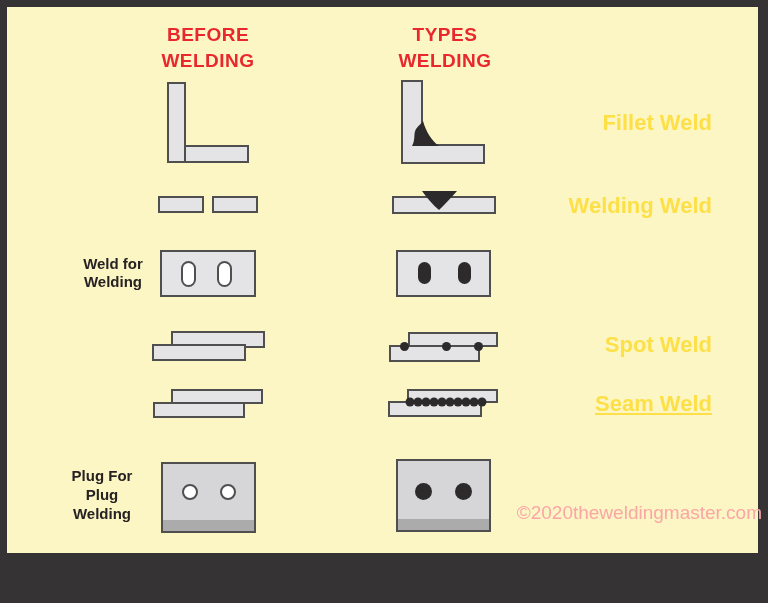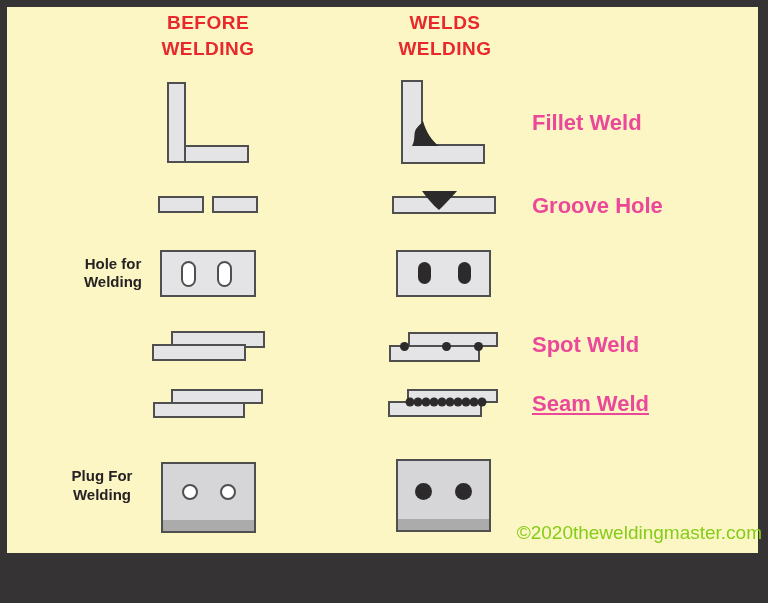--- a/index.html
+++ b/index.html
@@ -3,70 +3,70 @@
 <meta charset="utf-8">
 <style>
   html,body{margin:0;padding:0;}
   body{font-family:"Liberation Sans",sans-serif;}
   .stage{position:relative;width:768px;height:603px;background:#363334;overflow:hidden;}
   .panel{position:absolute;left:7px;top:7px;width:751px;height:546px;background:#FCF6C5;}
   .plate{position:absolute;box-sizing:border-box;background:#E4E4E6;border:2px solid #4F4F4F;}
   .plate.dark{background:#D6D6D8;}
   .strip{position:absolute;left:0;bottom:0;width:100%;height:11px;background:#ABABAB;}
   .col-header{position:absolute;width:138px;text-align:center;color:#E8282C;
-    font-weight:bold;font-size:19px;line-height:26px;letter-spacing:0.5px;}
-  .row-label{position:absolute;left:532px;width:180px;text-align:left;color:#ec4899;
+    font-weight:bold;font-size:19px;line-height:26px;letter-spacing:0.5px;margin-top:12px;}
+  .row-label{position:absolute;left:532px;width:180px;text-align:right;color:#fde047;
     font-weight:bold;font-size:22px;line-height:28px;}
   .caption{position:absolute;text-align:center;color:#262223;font-weight:bold;font-size:15px;}
   .pill-white{position:absolute;background:#FFFFFF;border:2px solid #4F4F4F;border-radius:9px;box-sizing:border-box;}
   .pill-black{position:absolute;background:#2D2A2B;border-radius:8px;}
   .dot{position:absolute;background:#2D2A2B;border-radius:50%;width:9px;height:9px;}
   .circle-white{position:absolute;background:#FFFFFF;border:2px solid #4F4F4F;border-radius:50%;
     width:16px;height:16px;box-sizing:border-box;}
   .circle-black{position:absolute;background:#2D2A2B;border-radius:50%;width:17px;height:17px;}
-  .copyright{position:absolute;left:500px;top:521px;width:262px;text-align:right;
-    color:#84cc16;font-size:19px;line-height:24px;}
+  .copyright{position:absolute;left:500px;top:501px;width:262px;text-align:right;
+    color:#fca5a5;font-size:19px;line-height:24px;}
   .titlebar{position:absolute;left:0;top:553px;width:768px;height:50px;background:#363334;
     color:#FFFFFF;text-align:center;font-weight:bold;font-size:31px;line-height:50px;
     letter-spacing:3px;font-family:"DejaVu Sans",sans-serif;}
   svg{position:absolute;display:block;}
 </style>
 </head>
 <body>
 
 <div class="stage">
   <div class="panel"></div>
 
   <div class="col-header" style="left:139px;top:10px;">
     <div>BEFORE</div>
     <div>WELDING</div>
   </div>
   <div class="col-header" style="left:376px;top:10px;">
-    <div>WELDS</div>
+    <div>TYPES</div>
     <div>WELDING</div>
   </div>
 
   <div class="plate" style="left:167px;top:82px;width:19px;height:81px;"></div>
   <div class="plate" style="left:184px;top:145px;width:65px;height:18px;"></div>
   <svg style="left:400px;top:79px;" width="88" height="88" viewBox="0 0 88 88">
     <path d="M2,2 L22,2 L22,66 L84,66 L84,84 L2,84 Z" fill="#E4E4E6" stroke="#4F4F4F" stroke-width="2"></path>
     <path d="M23,42 C26,53 32,62 39,67 L12,67 C16,60 13,55 16,50 C19,46 21,45 23,42 Z" fill="#2D2A2B"></path>
   </svg>
   <div class="row-label" style="top:109px;">Fillet Weld</div>
 
   <div class="plate" style="left:158px;top:196px;width:46px;height:17px;"></div>
   <div class="plate" style="left:212px;top:196px;width:46px;height:17px;"></div>
   <svg style="left:392px;top:189px;" width="106" height="26" viewBox="0 0 106 26">
     <rect x="1" y="8" width="102" height="16" fill="#E4E4E6" stroke="#4F4F4F" stroke-width="2"></rect>
     <path d="M30,2 L65,2 C59,9 52,16 47,21 C41,16 35,9 30,2 Z" fill="#2D2A2B"></path>
   </svg>
-  <div class="row-label" style="top:192px;">Groove Hole</div>
+  <div class="row-label" style="top:192px;">Welding Weld</div>
 
   <div class="caption" style="left:58px;top:255px;width:110px;line-height:18px;">
-    <div>Hole for</div>
+    <div>Weld for</div>
     <div>Welding</div>
   </div>
   <div class="plate" style="left:160px;top:250px;width:96px;height:47px;"></div>
   <div class="pill-white" style="left:181px;top:261px;width:15px;height:26px;"></div>
   <div class="pill-white" style="left:217px;top:261px;width:15px;height:26px;"></div>
   <div class="plate" style="left:396px;top:250px;width:95px;height:47px;"></div>
   <div class="pill-black" style="left:418px;top:262px;width:13px;height:22px;"></div>
   <div class="pill-black" style="left:458px;top:262px;width:13px;height:22px;"></div>
 
   <div class="plate" style="left:171px;top:331px;width:94px;height:17px;"></div>
@@ -91,20 +91,21 @@
       <circle cx="46" cy="6" r="4.5" fill="#2D2A2B"></circle>
     <circle cx="54" cy="6" r="4.5" fill="#2D2A2B"></circle>
       <circle cx="62" cy="6" r="4.5" fill="#2D2A2B"></circle>
     <circle cx="70" cy="6" r="4.5" fill="#2D2A2B"></circle>
       <circle cx="78" cy="6" r="4.5" fill="#2D2A2B"></circle>
   </svg>
   <div class="row-label" style="top:390px;text-decoration:underline;">Seam Weld</div>
 
   <div class="caption" style="left:47px;top:466px;width:110px;line-height:19px;">
     <div>Plug For</div>
+    <div>Plug</div>
     <div>Welding</div>
   </div>
   <div class="plate dark" style="left:161px;top:462px;width:95px;height:71px;">
     <div class="strip"></div>
   </div>
   <div class="circle-white" style="left:182px;top:484px;"></div>
   <div class="circle-white" style="left:220px;top:484px;"></div>
   <div class="plate dark" style="left:396px;top:459px;width:95px;height:73px;">
     <div class="strip"></div>
   </div>

